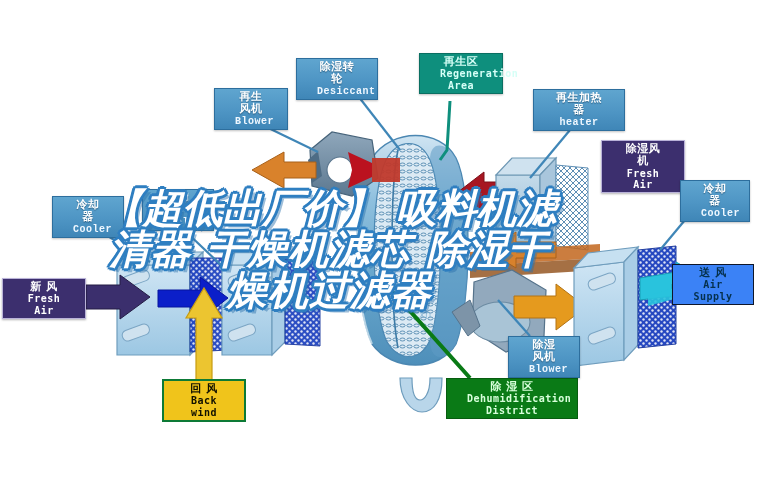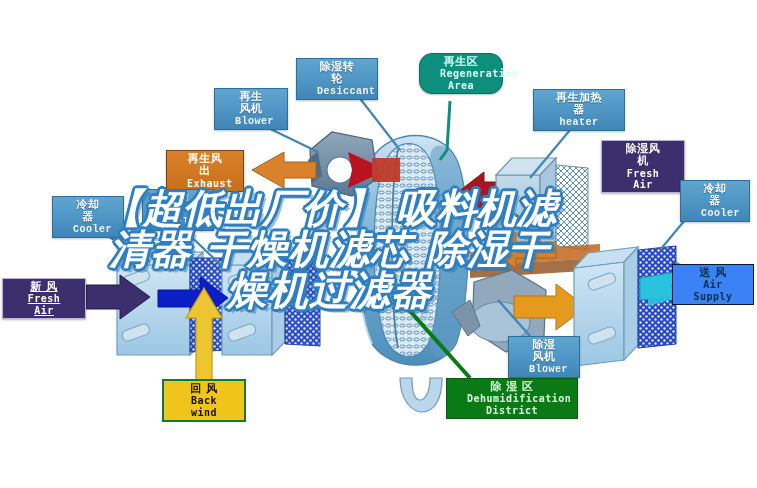--- a/index.html
+++ b/index.html
@@ -241,34 +241,30 @@
   <div class="label lb" style="left:296px;top:58px;width:82px;">
     <span class="cn">除湿转轮</span>
     <span class="en">Desiccant</span>
   </div>
 
   <div class="label lb" style="left:214px;top:88px;width:74px;">
     <span class="cn">再生风机</span>
     <span class="en">Blower</span>
   </div>
 
-  <div class="label lt" style="left:419px;top:53px;width:84px;border-radius:13px;">
+  <div class="label lt" style="left:419px;top:53px;width:84px;">
     <span class="cn">再生区</span>
     <span class="en">Regeneration Area</span>
   </div>
 
   <div class="label lb" style="left:533px;top:89px;width:92px;">
     <span class="cn">再生加热器</span>
     <span class="en">heater</span>
   </div>
 
-  <div class="label lo" style="left:166px;top:150px;width:78px;">
-    <span class="cn">再生风出</span>
-    <span class="en">Exhaust</span>
-  </div>
 
   <div class="label lp" style="left:601px;top:140px;width:84px;">
     <span class="cn">除湿风机</span>
     <span class="en">Fresh Air</span>
   </div>
 
   <div class="label lb" style="left:52px;top:196px;width:72px;">
     <span class="cn">冷却器</span>
     <span class="en">Cooler</span>
   </div>
@@ -276,21 +272,21 @@
   <div class="label lb" style="left:142px;top:189px;width:72px;">
     <span class="cn">冷却器</span>
     <span class="en">Cooler</span>
   </div>
 
   <div class="label lb" style="left:680px;top:180px;width:70px;">
     <span class="cn">冷却器</span>
     <span class="en">Cooler</span>
   </div>
 
-  <div class="label lp" style="left:2px;top:278px;width:84px;text-decoration:underline;">
+  <div class="label lp" style="left:2px;top:278px;width:84px;">
     <span class="cn">新   风</span>
     <span class="en">Fresh Air</span>
   </div>
 
   <div class="label lc" style="left:672px;top:264px;width:82px;">
     <span class="cn">送  风</span>
     <span class="en">Air Supply</span>
   </div>
 
   <div class="label lb" style="left:508px;top:336px;width:72px;">

